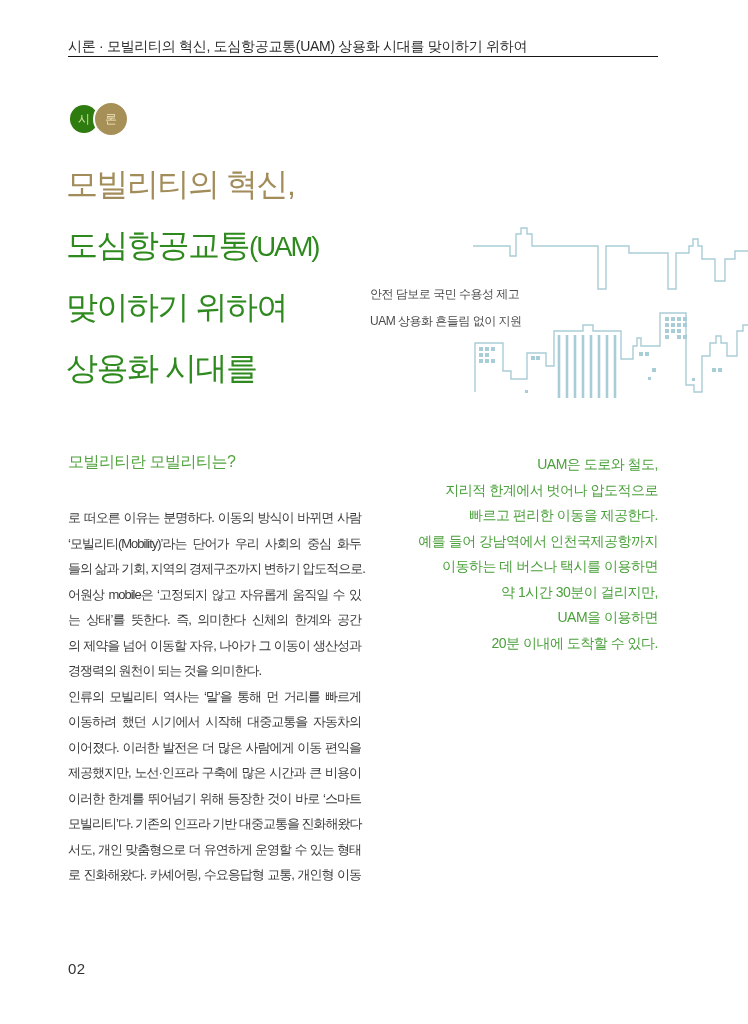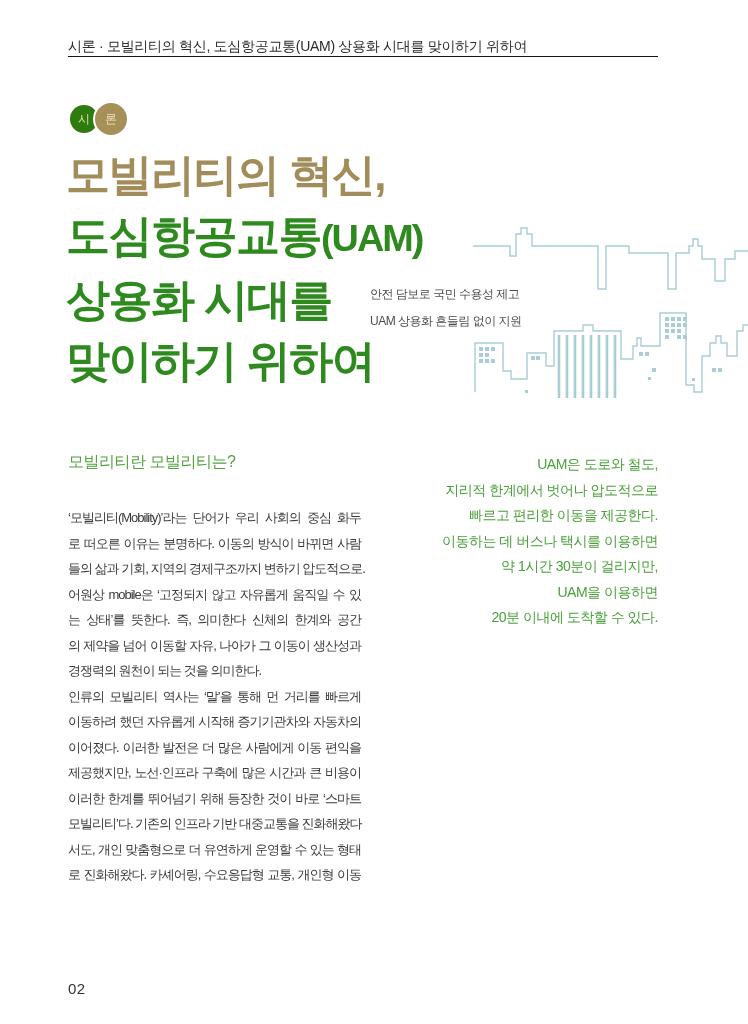--- a/index.html
+++ b/index.html
@@ -14,22 +14,22 @@
     font-size:14px; letter-spacing:-0.3px; color:#2b2b2b; white-space:nowrap;
   }
   .head-rule {
     position:absolute; left:68px; top:56px; width:590px; height:0;
     border-top:1.5px solid #151515;
   }
   .badge { position:absolute; border-radius:50%; display:flex; align-items:center; justify-content:center; }
   .badge-si { left:70px; top:105px; width:28px; height:28px; background:#2e7c10; color:#cfe49f; font-size:12px; }
   .badge-ron { left:93px; top:101px; width:36px; height:36px; background:#a78f58; color:#efe5bd; font-size:12px; border:2px solid #ffffff; }
   .title {
-    position:absolute; left:66px; top:144px; width:480px;
-    font-size:44px; line-height:61px; letter-spacing:-1.5px; font-weight:700;
+    position:absolute; left:66px; top:154px; width:480px;
+    font-size:32px; line-height:61px; letter-spacing:-1.5px; font-weight:400;
     white-space:nowrap;
   }
   .title .t-tan { color:#a28c5a; display:block; }
   .title .t-green { color:#2e8a1e; display:block; }
   .title .t-paren { font-size:0.86em; letter-spacing:-2px; }
   .deck {
     position:absolute; left:370px; top:281px;
     font-size:12px; line-height:27px; letter-spacing:-0.5px; color:#4a4a4a;
     white-space:nowrap;
   }
@@ -45,43 +45,43 @@
   }
   .body-line.p-end { text-align-last:left; }
   .pull-quote {
     position:absolute; right:90px; top:452px; width:300px;
     font-size:14px; line-height:25.5px; letter-spacing:-0.5px; color:#4aa03a;
     text-align:right;
   }
   .pull-quote .q-line { white-space:nowrap; }
   .page-number {
     position:absolute; left:68px; top:960px;
-    font-size:15px; color:#333333; letter-spacing:0.5px;margin-top:20px;
+    font-size:15px; color:#333333; letter-spacing:0.5px;
   }
 </style>
 </head>
 <body>
 
 <div class="page">
 
   <div class="running-head">시론 · 모빌리티의 혁신, 도심항공교통(UAM) 상용화 시대를 맞이하기 위하여</div>
   <div class="head-rule"></div>
 
   <div class="badge badge-si">
     <span>시</span>
   </div>
   <div class="badge badge-ron">
     <span>론</span>
   </div>
 
   <h1 class="title">
     <span class="t-tan">모빌리티의 혁신,</span>
     <span class="t-green"><span>도심항공교통</span><span class="t-paren">(UAM)</span></span>
+    <span class="t-green">맞이하기 위하여</span>
     <span class="t-green">상용화 시대를</span>
-    <span class="t-green">맞이하기 위하여</span>
   </h1>
 
   <div class="deck">
     <div>안전 담보로 국민 수용성 제고</div>
     <div>UAM 상용화 흔들림 없이 지원</div>
   </div>
 
   <svg class="skyline" viewBox="0 0 308 175" fill="none" xmlns="http://www.w3.org/2000/svg">
     <g stroke="#a9cdd6" stroke-width="1.4" fill="none">
       <path d="M33 21 H70 V31 H76 V9 H81 V3 H87 V9 H92 V21 H158 V64 H166 V21 H189 V28 H228 V64 H236 V28 H249 V21 H253 V14 H258 V21 H262 V34 H275 V56 H285 V34 H295 V26 H308"></path>
@@ -129,42 +129,43 @@
       <rect x="252" y="153" width="3" height="3"></rect>
       <rect x="272" y="143" width="4" height="4"></rect>
         <rect x="278" y="143" width="4" height="4"></rect>
       <rect x="85" y="165" width="3" height="3"></rect>
     </g>
   </svg>
 
   <div class="col-left">
     <h2 class="section-heading">모빌리티란 모빌리티는?</h2>
     <div>
+      <div class="body-line">로 떠오른 이유는 분명하다. 이동의 방식이 바뀌면 사람</div>
       <div class="body-line">‘모빌리티(Mobility)’라는 단어가 우리 사회의 중심 화두</div>
-      <div class="body-line">로 떠오른 이유는 분명하다. 이동의 방식이 바뀌면 사람</div>
       <div class="body-line">들의 삶과 기회, 지역의 경제구조까지 변하기 압도적으로.</div>
       <div class="body-line">어원상 mobile은 ‘고정되지 않고 자유롭게 움직일 수 있</div>
       <div class="body-line">는 상태’를 뜻한다. 즉, 의미한다 신체의 한계와 공간</div>
       <div class="body-line">의 제약을 넘어 이동할 자유, 나아가 그 이동이 생산성과</div>
       <div class="body-line p-end">경쟁력의 원천이 되는 것을 의미한다.</div>
       <div class="body-line">인류의 모빌리티 역사는 ‘말’을 통해 먼 거리를 빠르게</div>
-      <div class="body-line">이동하려 했던 자유롭게 시작해 증기기관차와 자동차의</div>
+      <div class="body-line">이동하려 했던 시기에서 시작해 대중교통을 자동차의</div>
       <div class="body-line">이어졌다. 이러한 발전은 더 많은 사람에게 이동 편익을</div>
       <div class="body-line">제공했지만, 노선·인프라 구축에 많은 시간과 큰 비용이</div>
       <div class="body-line">이러한 한계를 뛰어넘기 위해 등장한 것이 바로 ‘스마트</div>
       <div class="body-line">모빌리티’다. 기존의 인프라 기반 대중교통을 진화해왔다</div>
       <div class="body-line">서도, 개인 맞춤형으로 더 유연하게 운영할 수 있는 형태</div>
       <div class="body-line">로 진화해왔다. 카셰어링, 수요응답형 교통, 개인형 이동</div>
     </div>
   </div>
 
   <div class="pull-quote">
     <div class="q-line">UAM은 도로와 철도,</div>
     <div class="q-line">지리적 한계에서 벗어나 압도적으로</div>
     <div class="q-line">빠르고 편리한 이동을 제공한다.</div>
+    <div class="q-line">예를 들어 강남역에서 인천국제공항까지</div>
     <div class="q-line">이동하는 데 버스나 택시를 이용하면</div>
     <div class="q-line">약 1시간 30분이 걸리지만,</div>
     <div class="q-line">UAM을 이용하면</div>
     <div class="q-line">20분 이내에 도착할 수 있다.</div>
   </div>
 
   <div class="page-number">02</div>
 
 </div>
 

